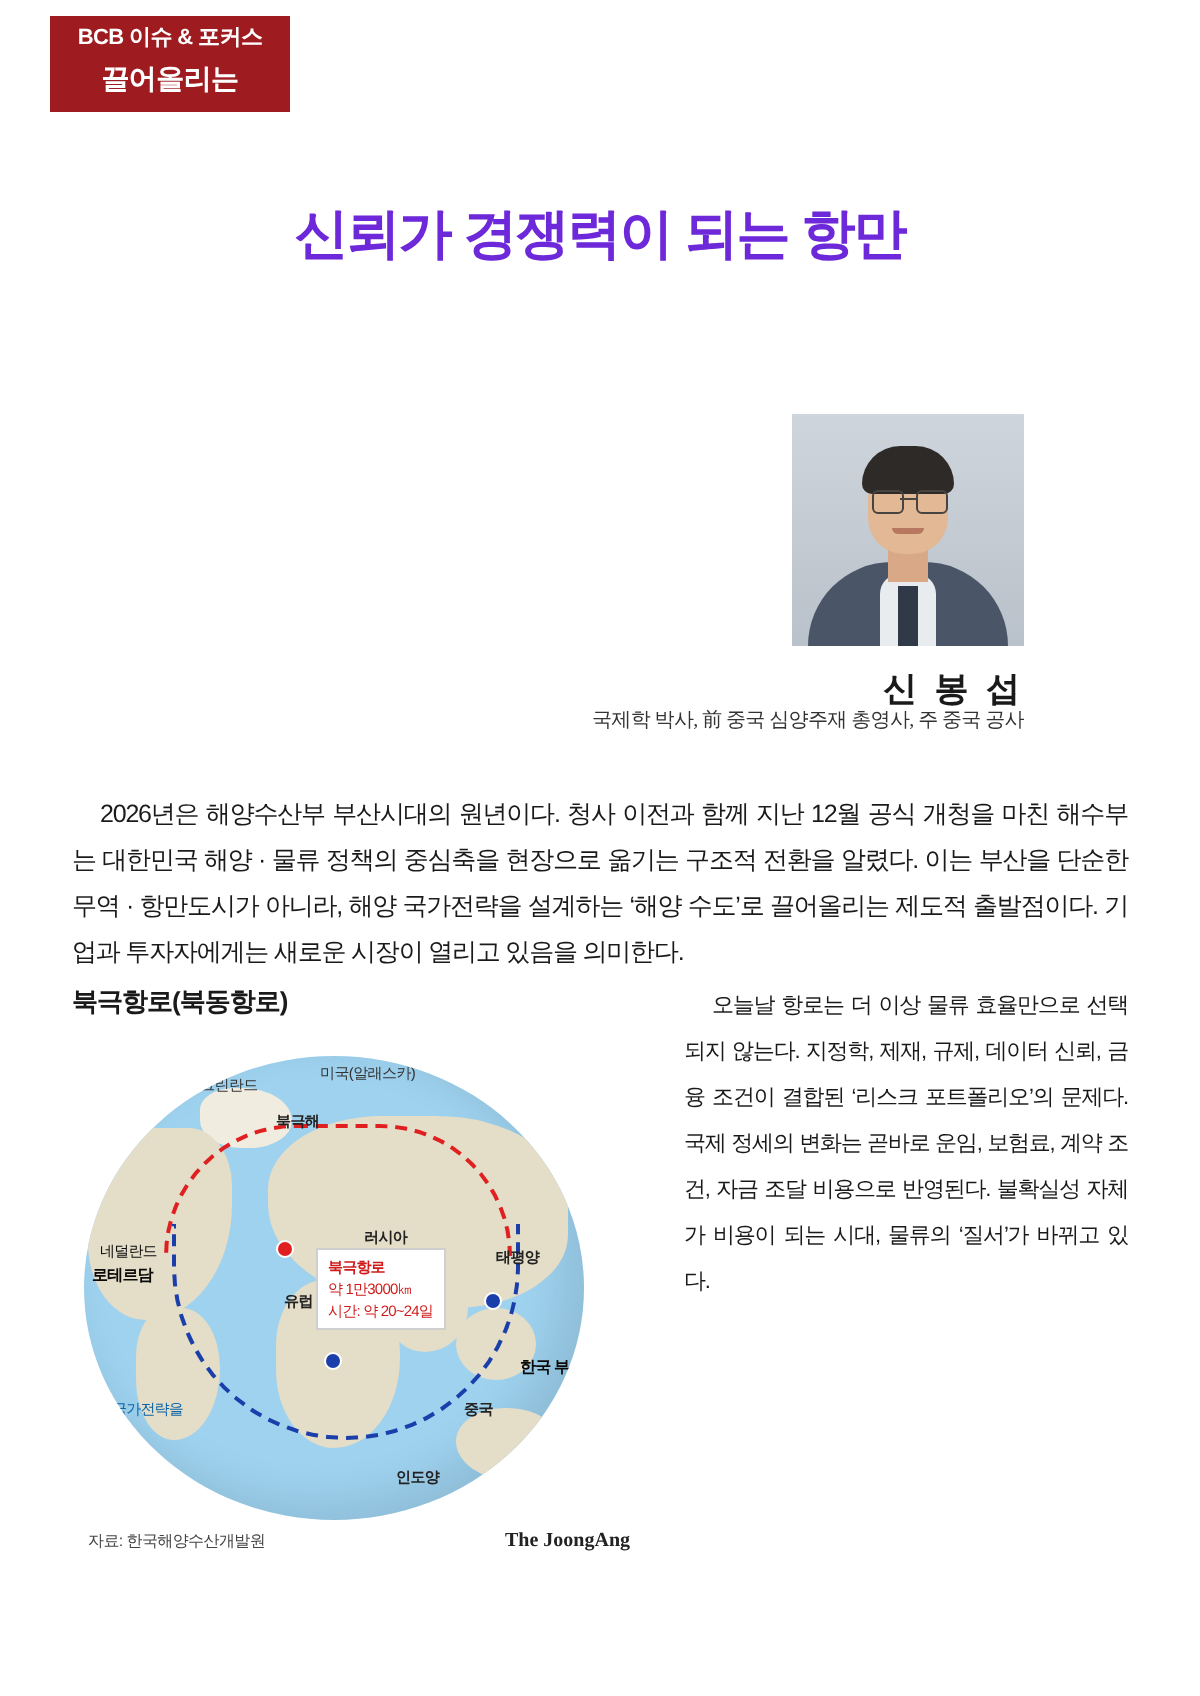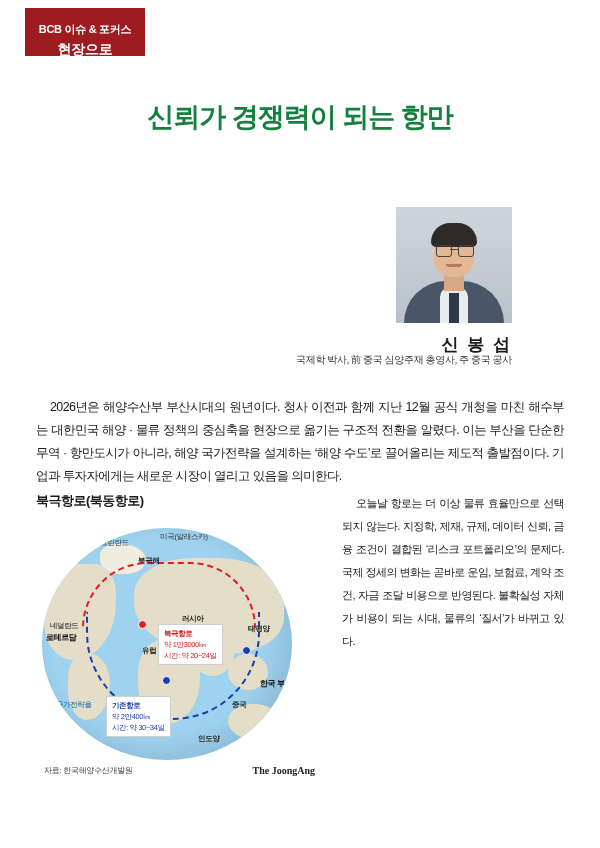--- a/index.html
+++ b/index.html
@@ -20,21 +20,21 @@
   .masthead {
     position: absolute;
     left: 25px;
     top: 8px;
     width: 120px;
     height: 48px;
     background: #9e1b20;
     color: #ffffff;
     text-align: center;
     box-sizing: border-box;
-    padding-top: 14px;
+    padding-top: 4px;
   }
   .masthead .line1 {
     font-size: 11px;
     font-weight: bold;
     letter-spacing: -0.3px;
     line-height: 15px;
   }
   .masthead .line2 {
     font-size: 14px;
     font-weight: bold;
@@ -47,21 +47,21 @@
   .title-block {
     position: absolute;
     left: 0;
     top: 100px;
     width: 600px;
     text-align: center;
   }
   .headline {
     font-size: 27px;
     font-weight: bold;
-    color: #15803d;
+    color: #6d28d9;
     letter-spacing: -1px;
     line-height: 34px;
   }
   .subhead {
     font-size: 13px;
     color: #9e1b20;
     letter-spacing: -0.4px;
     margin-top: 14px;
   }
 
@@ -362,21 +362,21 @@
   .text-col p {
     margin: 0 0 14px 0;
     text-indent: 14px;
   }
 </style>
 </head>
 <body>
 
 <div class="masthead">
   <div class="line1">BCB 이슈 &amp; 포커스</div>
-  <div class="line2">현장으로</div>
+  <div class="line2">끌어올리는</div>
 </div>
 
 <div class="title-block">
   <div class="headline">신뢰가 경쟁력이 되는 항만</div>
 </div>
 
 <div class="author-photo">
   <div class="photo-bg"></div>
   <div class="photo-suit"></div>
   <div class="photo-shirt"></div>
@@ -428,25 +428,20 @@
       <div class="pin-label pin-rotterdam">로테르담</div>
       <div class="pin-label pin-busan">한국 부산</div>
       <div class="pin-label pin-suez">국가전략을</div>
 
       <div class="callout red callout-arctic">
         <div class="ct">북극항로</div>
         <div class="cv">약 1만3000㎞</div>
         <div class="cv">시간: 약 20~24일</div>
       </div>
 
-      <div class="callout blue callout-classic">
-        <div class="ct">기존항로</div>
-        <div class="cv">약 2만400㎞</div>
-        <div class="cv">시간: 약 30~34일</div>
-      </div>
     </div>
 
     <div class="fig-source">자료: 한국해양수산개발원</div>
     <div class="fig-brand">The JoongAng</div>
   </div>
 </div>
 
 <div class="text-col">
   <p>오늘날 항로는 더 이상 물류 효율만으로 선택되지 않는다. 지정학, 제재, 규제, 데이터 신뢰, 금융 조건이 결합된 ‘리스크 포트폴리오’의 문제다. 국제 정세의 변화는 곧바로 운임, 보험료, 계약 조건, 자금 조달 비용으로 반영된다. 불확실성 자체가 비용이 되는 시대, 물류의 ‘질서’가 바뀌고 있다.</p>
 </div>

